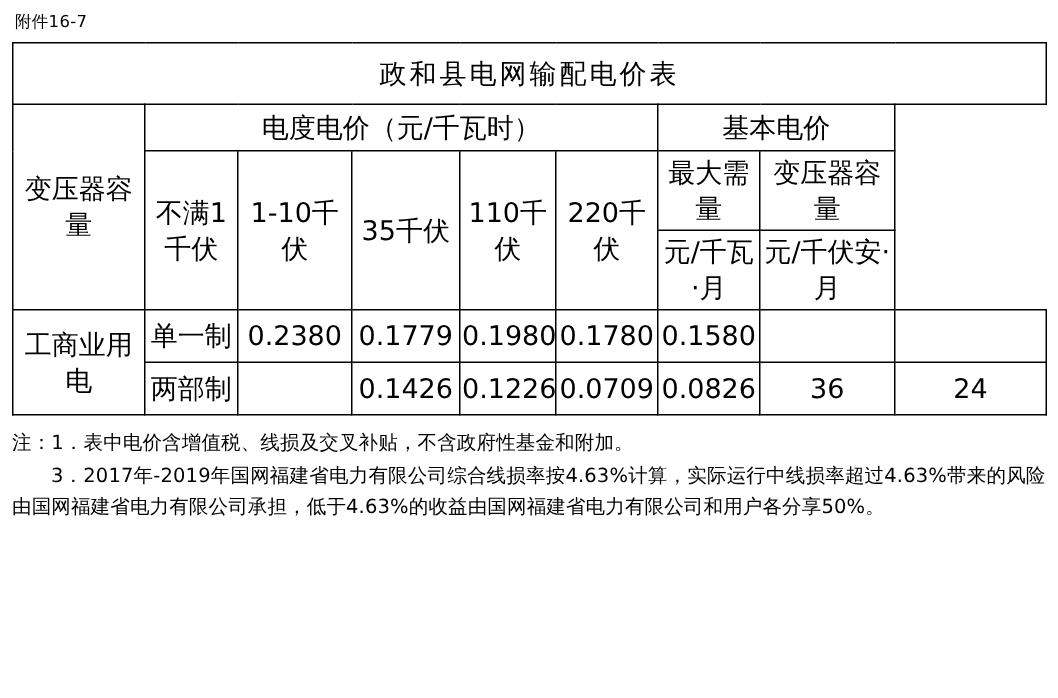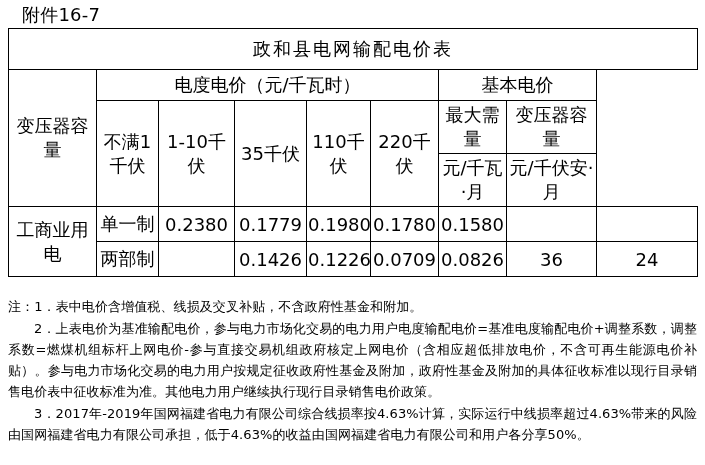--- a/index.html
+++ b/index.html
@@ -15,23 +15,23 @@
     overflow: hidden;
   }
   .page {
     position: relative;
     width: 705px;
     height: 465px;
     box-sizing: border-box;
     padding: 4px 8px 0 8px;
   }
   .attachment-no {
-    font-size: 18px;
+    font-size: 11px;
     line-height: 18px;
-    margin: 2px 0 4px 14px;
+    margin: 2px 0 4px 2px;
     letter-spacing: 0.2px;
   }
   table.main {
     border-collapse: collapse;
     width: 689px;
     table-layout: fixed;
   }
   table.main td, table.main th {
     border: 1px solid #000000;
     text-align: center;
@@ -68,21 +68,21 @@
     height: 30px;
   }
   .num {
     font-size: 13.5px;
     height: 30px;
   }
   .empty {
     height: 30px;
   }
   .notes {
-    margin-top: 19px;
+    margin-top: 8px;
     font-size: 13px;
     line-height: 21px;
     letter-spacing: 0.1px;
   }
   .notes p {
     margin: 0 0 1px 0;
     text-align: justify;
   }
   .note-indent {
     text-indent: 26px;
@@ -148,17 +148,16 @@
         <td class="num">0.0709</td>
         <td class="num">0.0826</td>
         <td class="num">36</td>
         <td class="num">24</td>
       </tr>
     </tbody>
   </table>
 
   <div class="notes">
     <p>注：1．表中电价含增值税、线损及交叉补贴，不含政府性基金和附加。</p>
-    <p class="note-indent">2．上表电价为基准输配电价，参与电力市场化交易的电力用户电度输配电价=基准电度输配电价+调整系数，调整系数=燃煤机组标杆上网电价-参与直接交易机组政府核定上网电价（含相应超低排放电价，不含可再生能源电价补贴）。参与电力市场化交易的电力用户按规定征收政府性基金及附加，政府性基金及附加的具体征收标准以现行目录销售电价表中征收标准为准。其他电力用户继续执行现行目录销售电价政策。</p>
     <p class="note-indent">3．2017年-2019年国网福建省电力有限公司综合线损率按4.63%计算，实际运行中线损率超过4.63%带来的风险由国网福建省电力有限公司承担，低于4.63%的收益由国网福建省电力有限公司和用户各分享50%。</p>
   </div>
 
 </div>
 
 </body></html>

